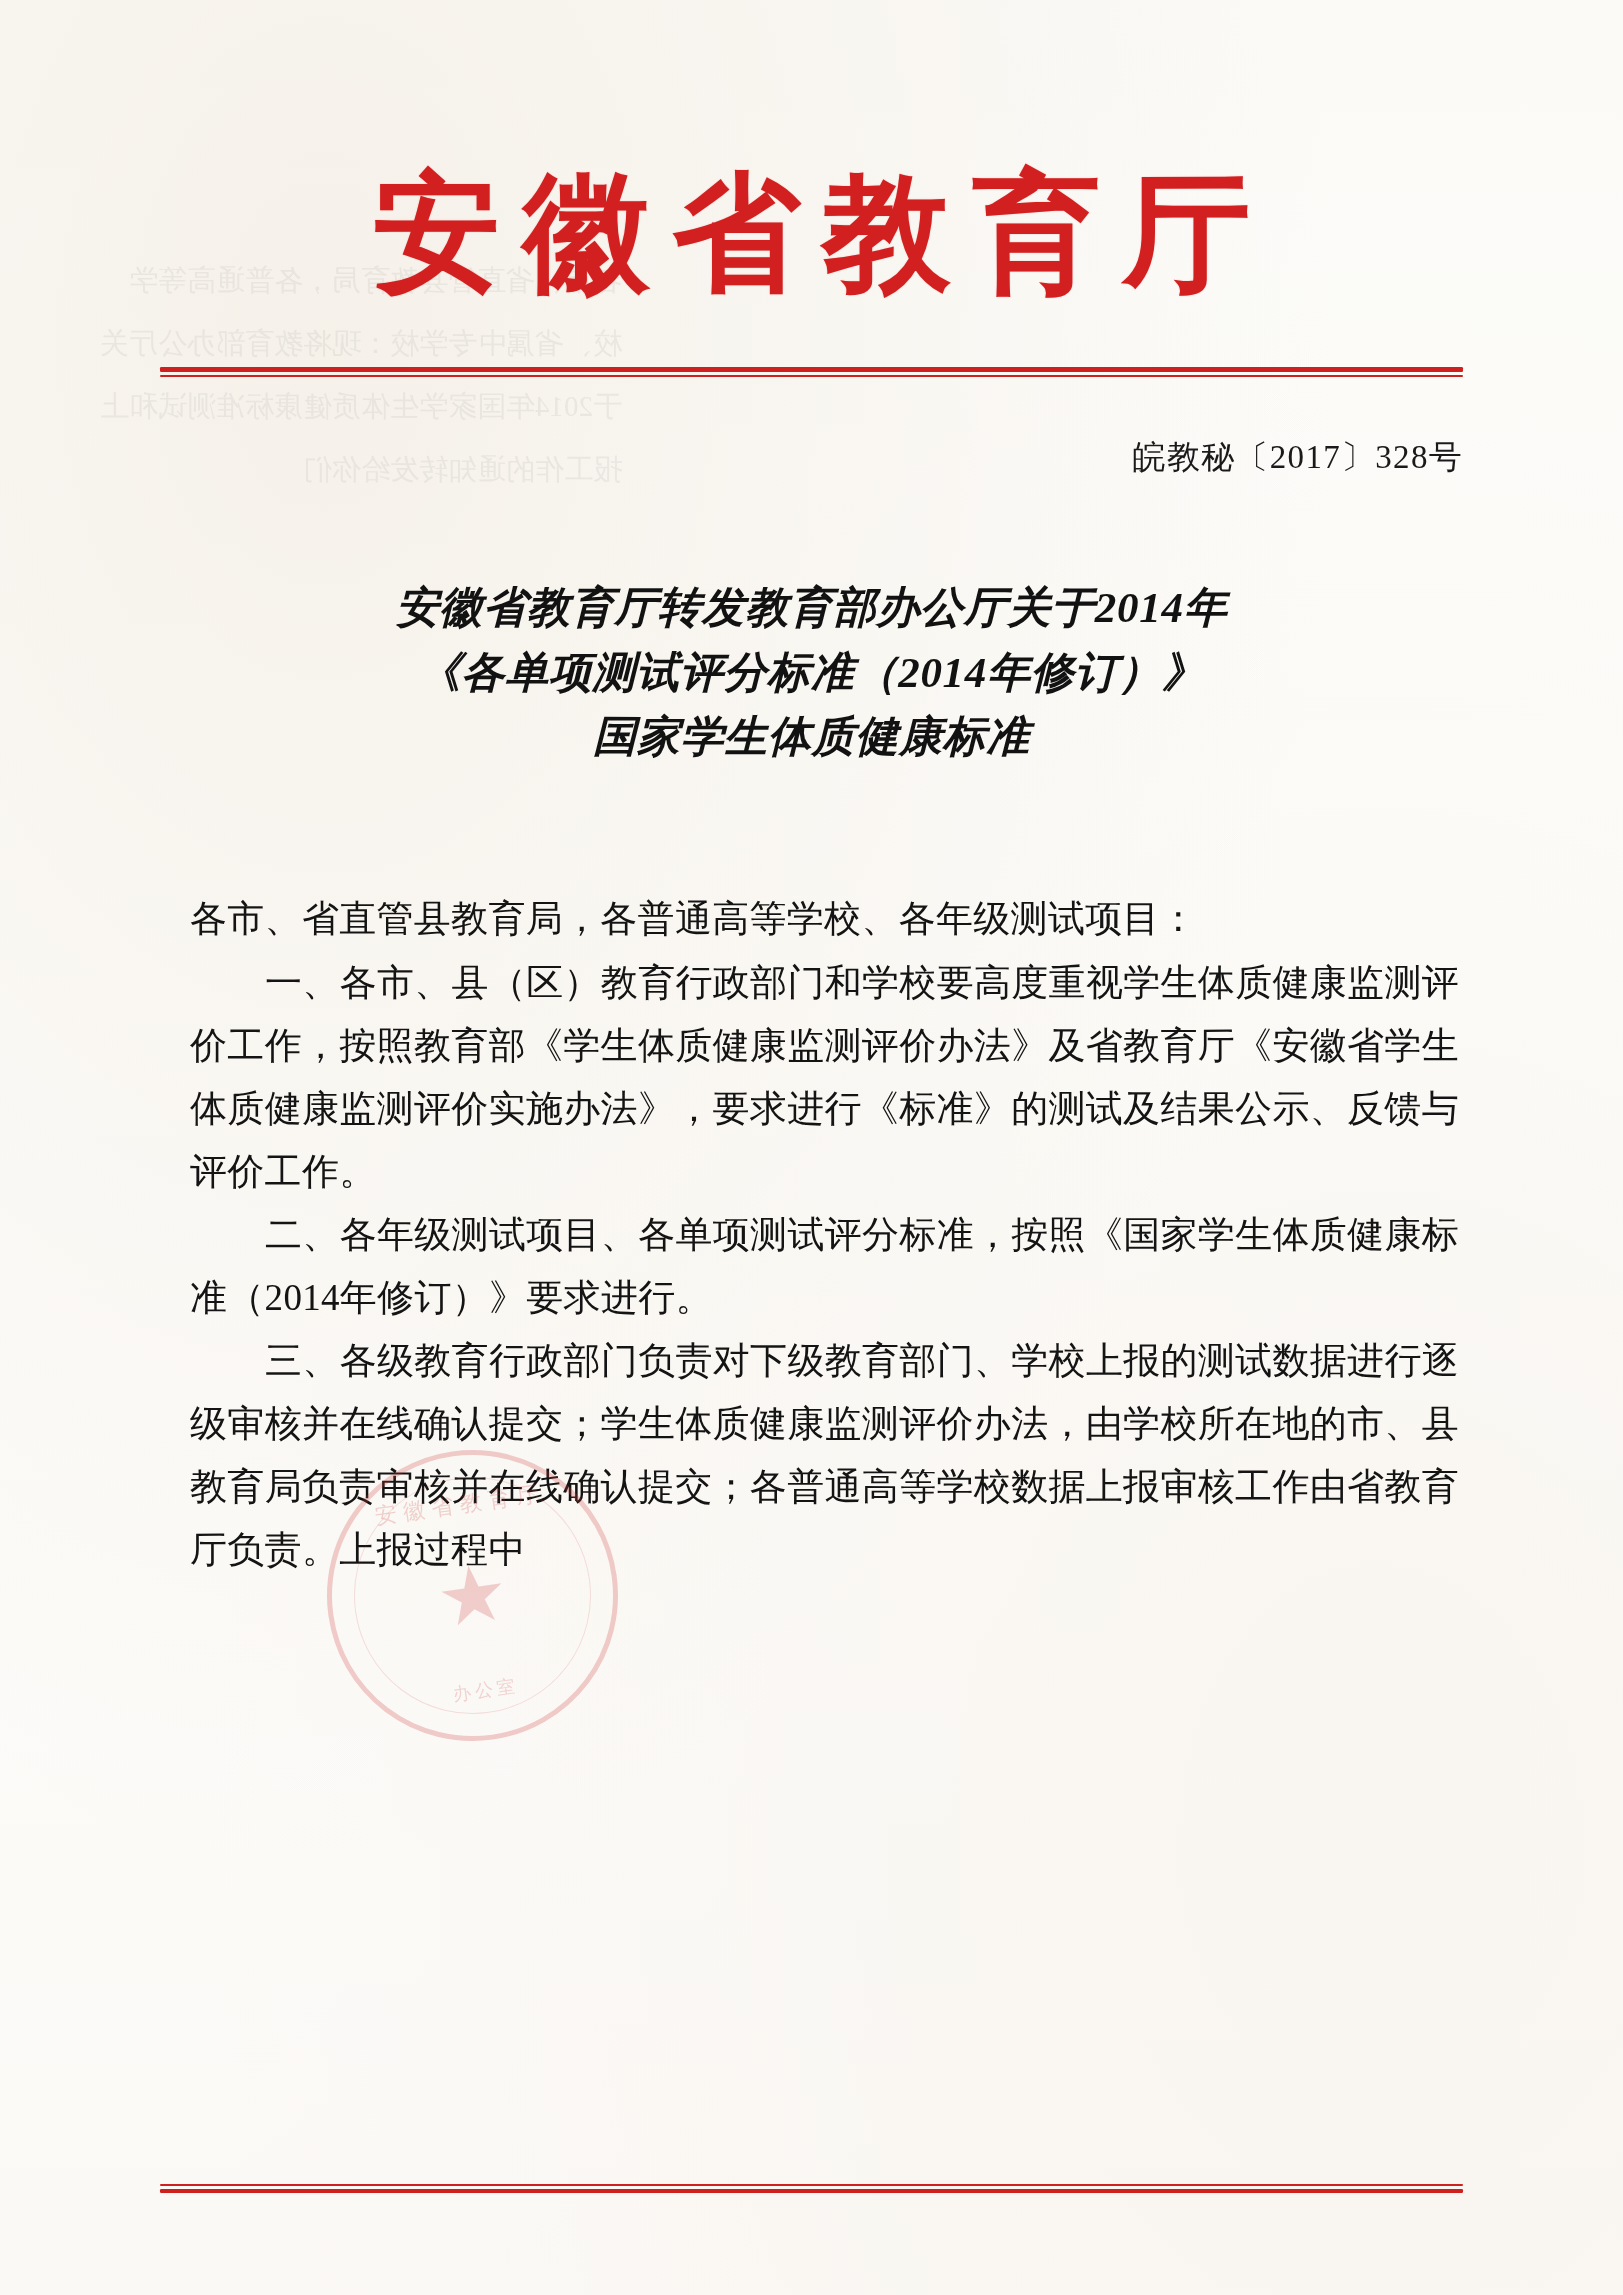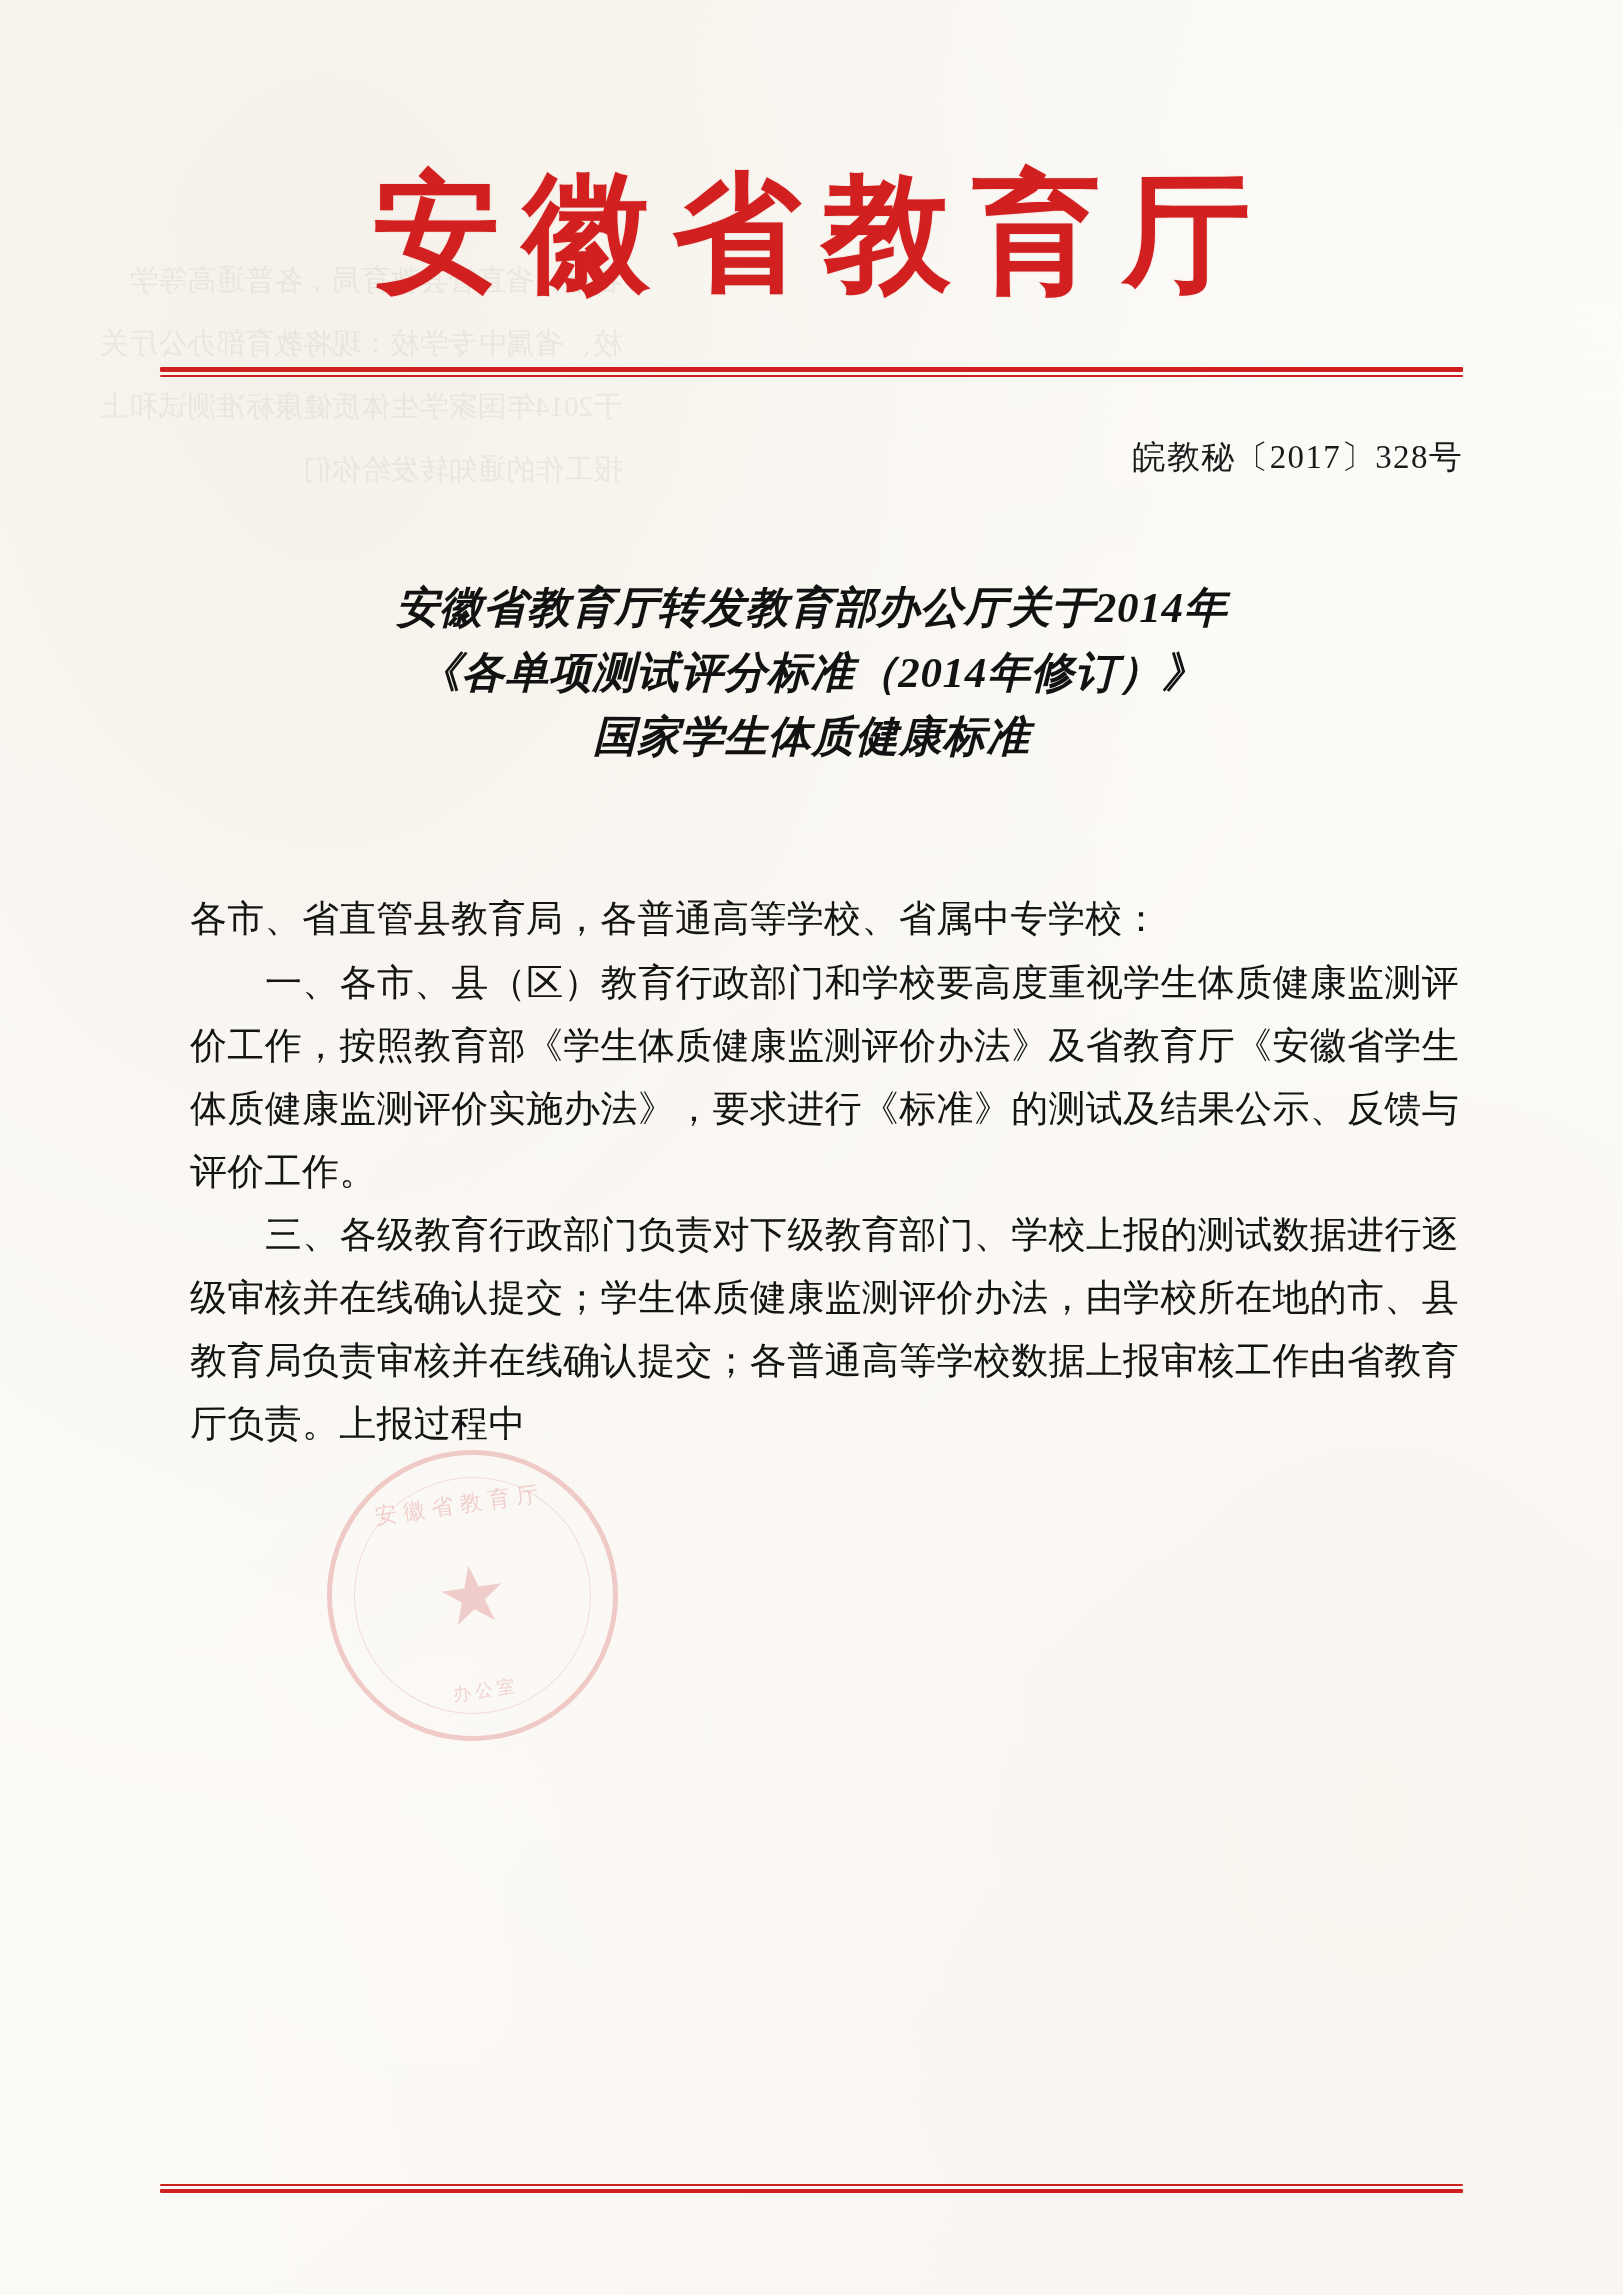--- a/index.html
+++ b/index.html
@@ -222,22 +222,23 @@
 
     <div class="doc-number">皖教秘〔2017〕328号</div>
 
     <div class="doc-title">
       <span class="line">安徽省教育厅转发教育部办公厅关于2014年</span>
       <span class="line">《各单项测试评分标准（2014年修订）》</span>
       <span class="line">国家学生体质健康标准</span>
     </div>
 
     <div class="body-block">
-      <p class="salutation">各市、省直管县教育局，各普通高等学校、省属中专学校：</p>
+      <p class="salutation">各市、省直管县教育局，各普通高等学校、各年级测试项目：</p>
       <p class="para">一、各市、县（区）教育行政部门和学校要高度重视学生体质健康监测评价工作，按照教育部《学生体质健康监测评价办法》及省教育厅《安徽省学生体质健康监测评价实施办法》，要求进行《标准》的测试及结果公示、反馈与评价工作。</p>
+      <p class="para">二、各年级测试项目、各单项测试评分标准，按照《国家学生体质健康标准（2014年修订）》要求进行。</p>
       <p class="para">三、各级教育行政部门负责对下级教育部门、学校上报的测试数据进行逐级审核并在线确认提交；学生体质健康监测评价办法，由学校所在地的市、县教育局负责审核并在线确认提交；各普通高等学校数据上报审核工作由省教育厅负责。上报过程中</p>
     </div>
 
     <div class="seal">
       <div class="seal-inner"></div>
       <div class="seal-text-top">安徽省教育厅</div>
       <div class="seal-star">★</div>
       <div class="seal-text-bottom">办公室</div>
     </div>
 

